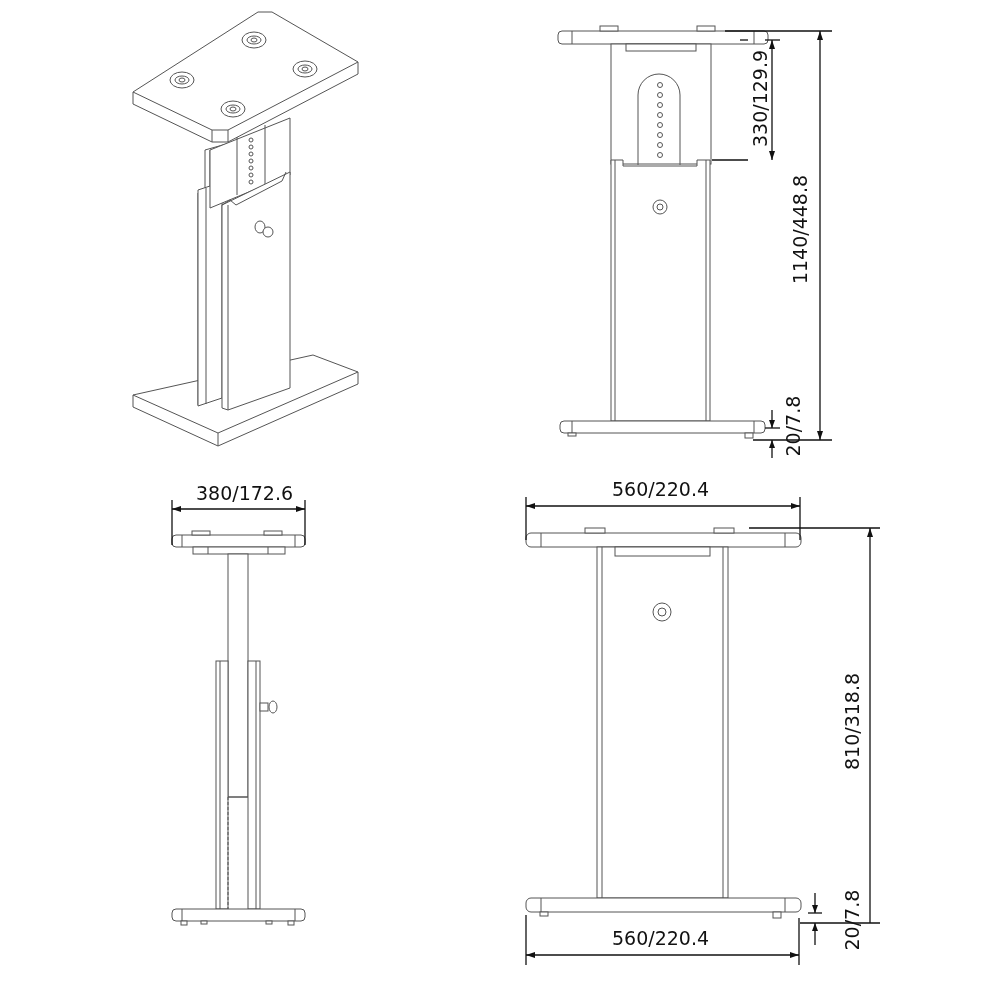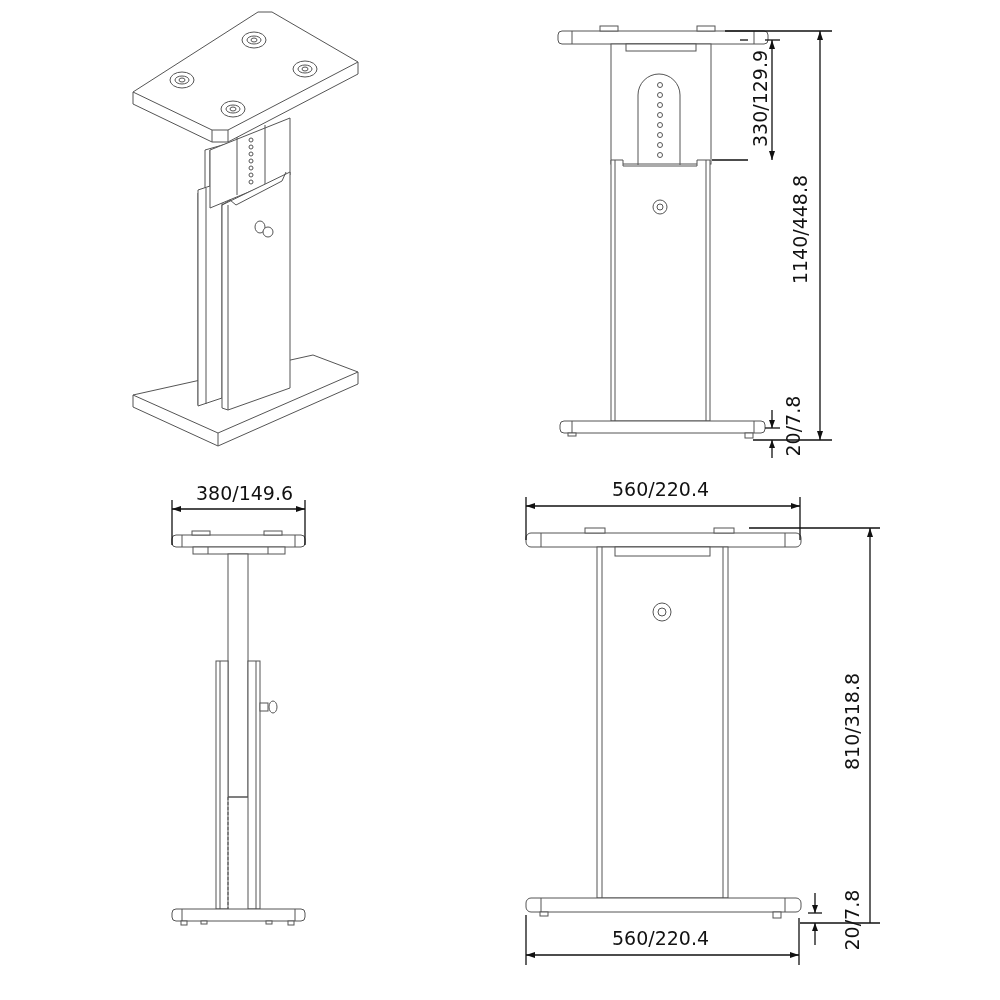--- a/index.html
+++ b/index.html
@@ -201,17 +201,17 @@
     <line class="dim" x1="799" y1="918" x2="799" y2="965"></line>
     <line class="dim" x1="526" y1="955" x2="799" y2="955"></line>
     <path class="arrow" d="M526,955 l9,-3 l0,6 Z"></path>
     <path class="arrow" d="M799,955 l-9,-3 l0,6 Z"></path>
   </g>
 </svg>
 
 <div class="lbl rot" style="left:710px; top:89px; width:100px; text-align:center;">330/129.9</div>
 <div class="lbl rot" style="left:735px; top:220px; width:130px; text-align:center;">1140/448.8</div>
 <div class="lbl rot" style="left:763px; top:417px; width:60px; text-align:center;">20/7.8</div>
-<div class="lbl" style="left:196px; top:484px;">380/149.6</div>
+<div class="lbl" style="left:196px; top:484px;">380/172.6</div>
 <div class="lbl" style="left:612px; top:480px;">560/220.4</div>
 <div class="lbl rot" style="left:797px; top:712px; width:110px; text-align:center;">810/318.8</div>
 <div class="lbl rot" style="left:822px; top:911px; width:60px; text-align:center;">20/7.8</div>
 <div class="lbl" style="left:612px; top:929px;">560/220.4</div>
 
 </body></html>

